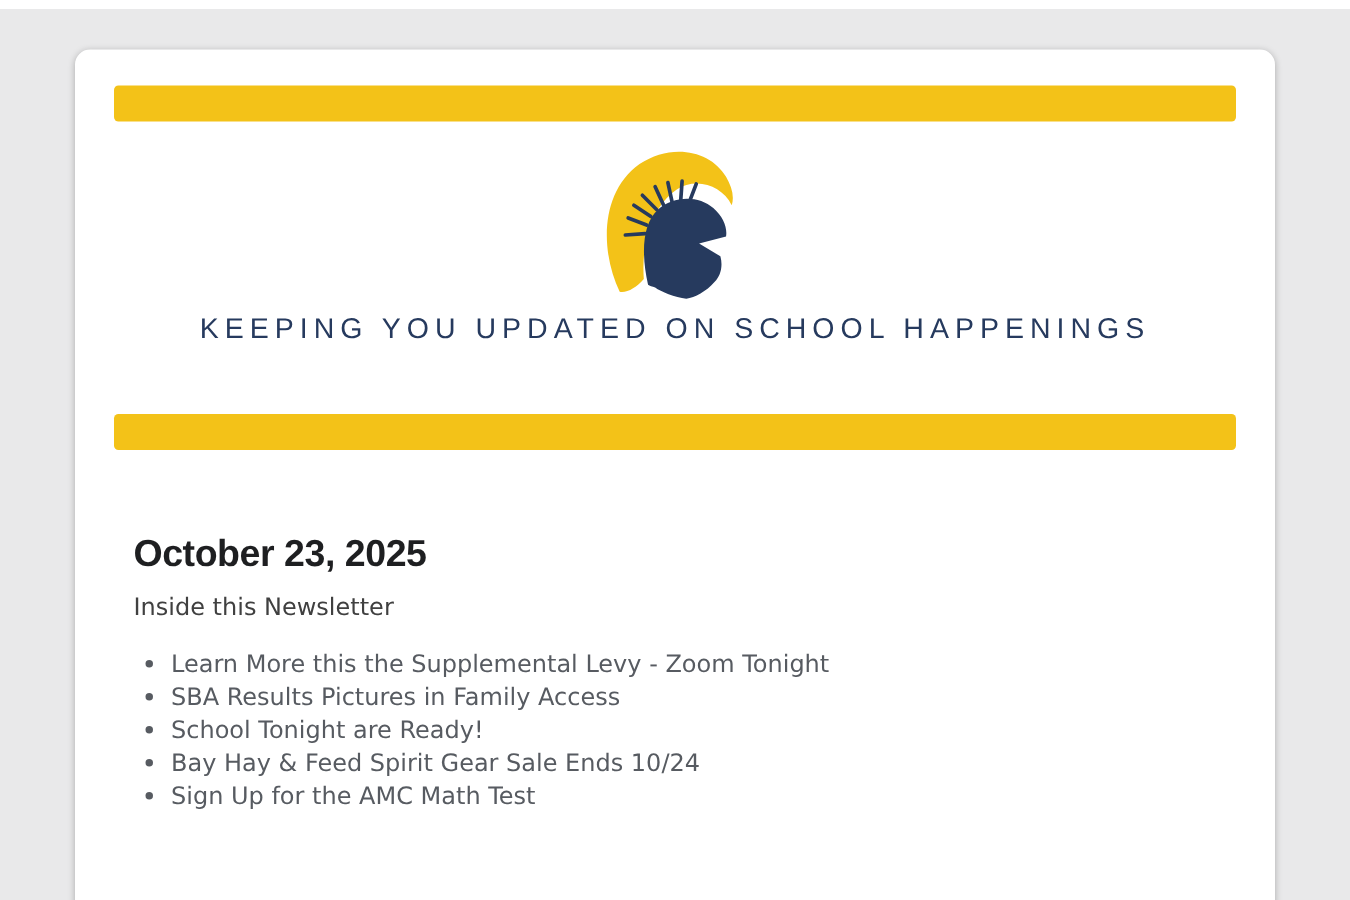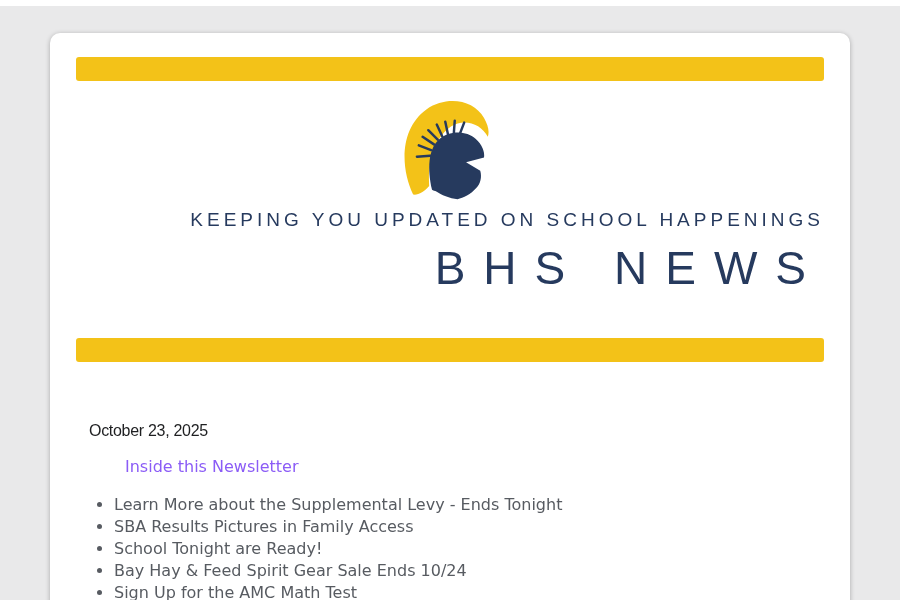--- a/index.html
+++ b/index.html
@@ -25,21 +25,21 @@
     left:50px;top:33px;width:800px;height:620px;
     background:var(--card);
     border-radius:10px;
     box-shadow:0 1px 5px rgba(0,0,0,0.28);
     padding:24px 26px 0 26px;
   }
   .accent-bar{
     width:748px;height:24px;background:var(--yellow);border-radius:3px;
   }
   .accent-bar.second{margin-top:43px;}
-  .logo-block{text-align:right;}
+  .logo-block{text-align:center;}
   .logo-block svg{display:block;margin:15px auto 0 auto;}
   .tagline{
     color:var(--navy);
     font-family:"Liberation Sans",sans-serif;
     font-size:19px;
     line-height:27px;
     letter-spacing:4px;
     font-weight:400;
     white-space:nowrap;
   }
@@ -51,32 +51,31 @@
     letter-spacing:18px;
     padding-left:18px; 
     font-weight:400;
     margin-top:8px;
     white-space:nowrap;
   }
   .content{padding:0 13px;}
   .date-heading{
     margin-top:54px;
     font-family:"Liberation Sans",sans-serif;
-    font-size:16px;
+    font-size:25px;
     line-height:30px;
-    font-weight:400;
+    font-weight:700;
     letter-spacing:-0.3px;
     color:var(--heading);
   }
   .toc-intro{
     margin-top:11px;
     font-size:16px;
     line-height:20px;
-    color:#8b5cf6;
-    margin-left:36px;
+    color:#404040;
   }
   .toc-list{
     margin-top:17px;
     padding-left:25px;
     list-style:disc outside;
     color:var(--body);
   }
   .toc-list li{
     font-size:16px;
     line-height:22px;
@@ -119,30 +118,29 @@
         C 54 35, 72 35, 82 44
         C 89 50, 92 58, 91 64
         L 72 69
         L 87 78
         C 89 85, 87 92, 83 96
         C 77 103, 69 107, 63 108
         C 55 107, 45 103, 41 100
         C 39 99, 37 99, 36 98 Z"></path>
     </svg>
     <div class="tagline">KEEPING YOU UPDATED ON SCHOOL HAPPENINGS</div>
-    <div class="wordmark">BHS NEWS</div>
   </div>
 
   <div class="accent-bar second"></div>
 
   <div class="content">
     <h1 class="date-heading">October 23, 2025</h1>
     <p class="toc-intro">Inside this Newsletter</p>
     <ul class="toc-list">
-      <li>Learn More about the Supplemental Levy - Ends Tonight</li>
+      <li>Learn More this the Supplemental Levy - Zoom Tonight</li>
       <li>SBA Results Pictures in Family Access</li>
       <li>School Tonight are Ready!</li>
       <li>Bay Hay &amp; Feed Spirit Gear Sale Ends 10/24</li>
       <li>Sign Up for the AMC Math Test</li>
     </ul>
   </div>
 
 </div>
 
 </body></html>

